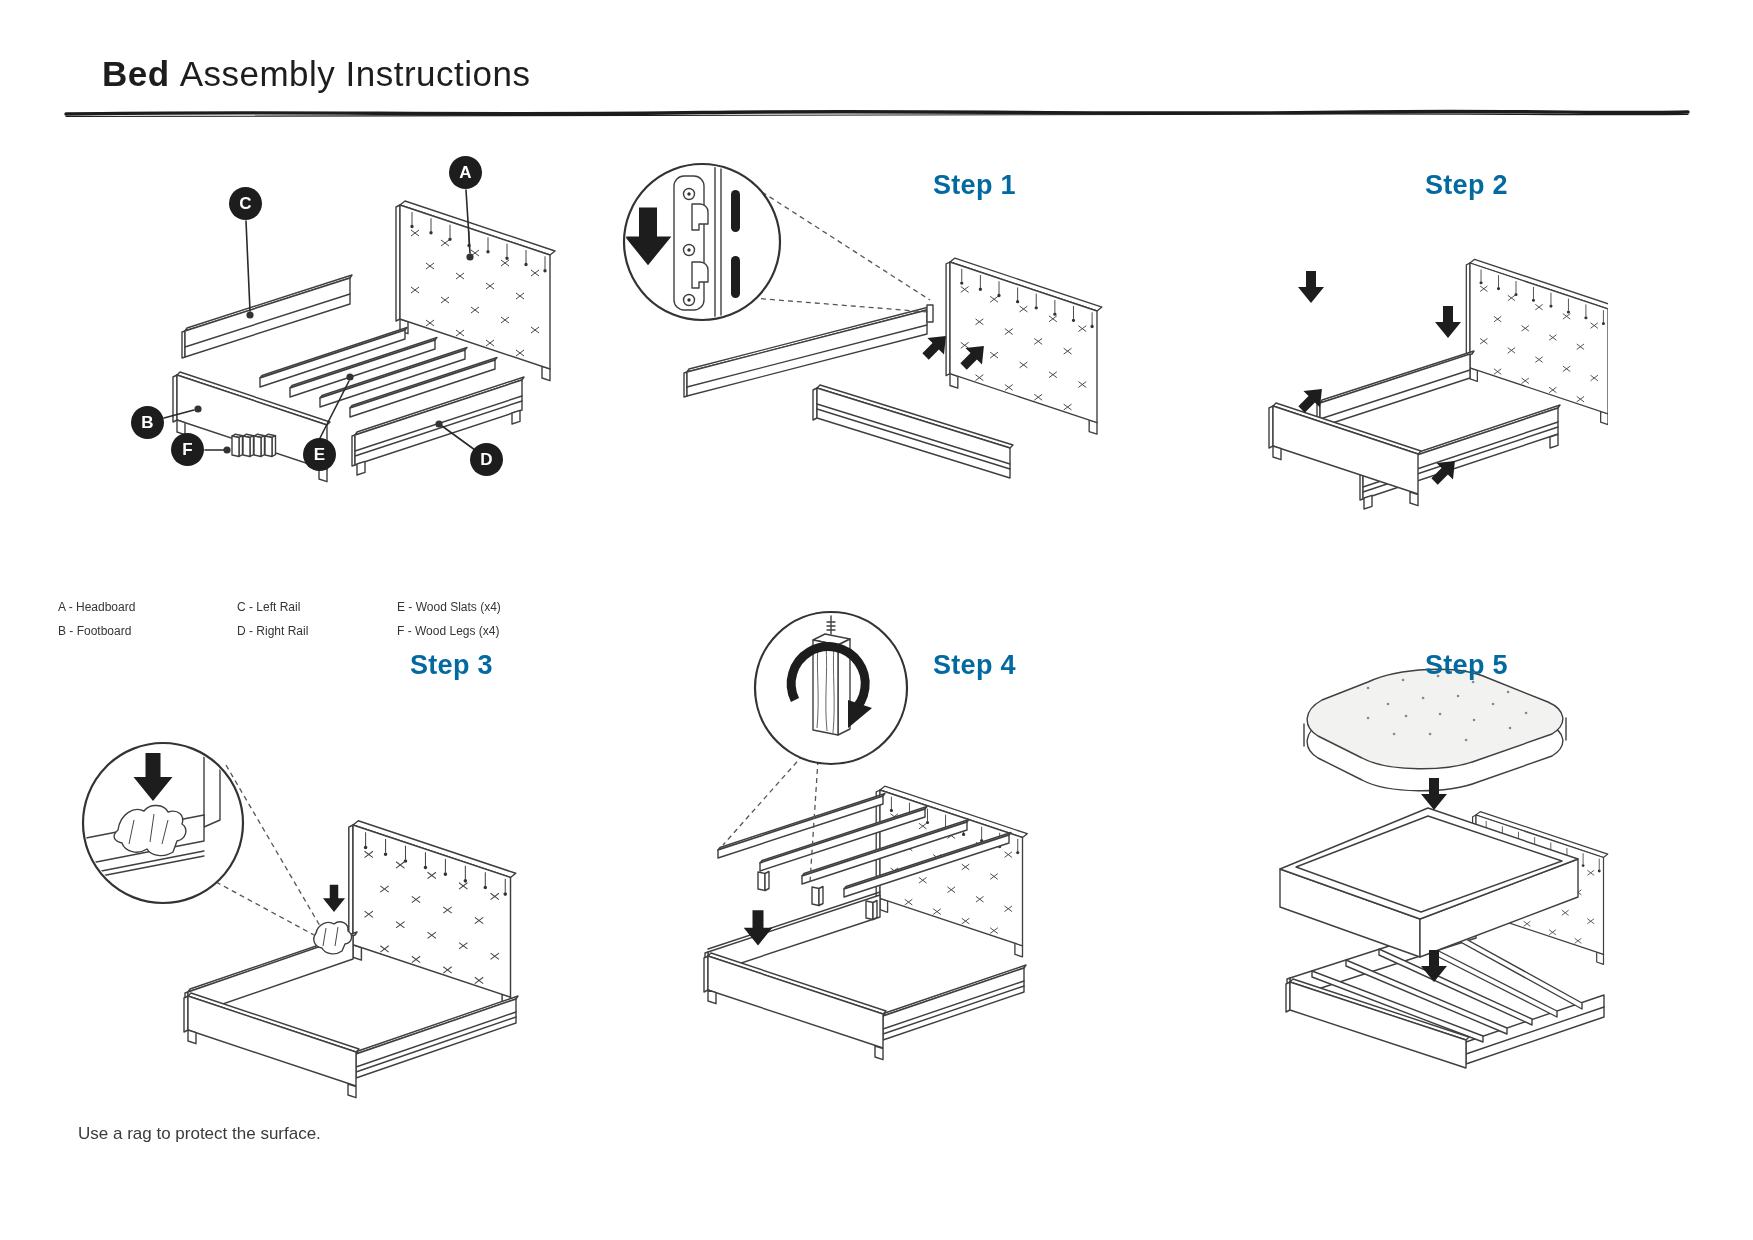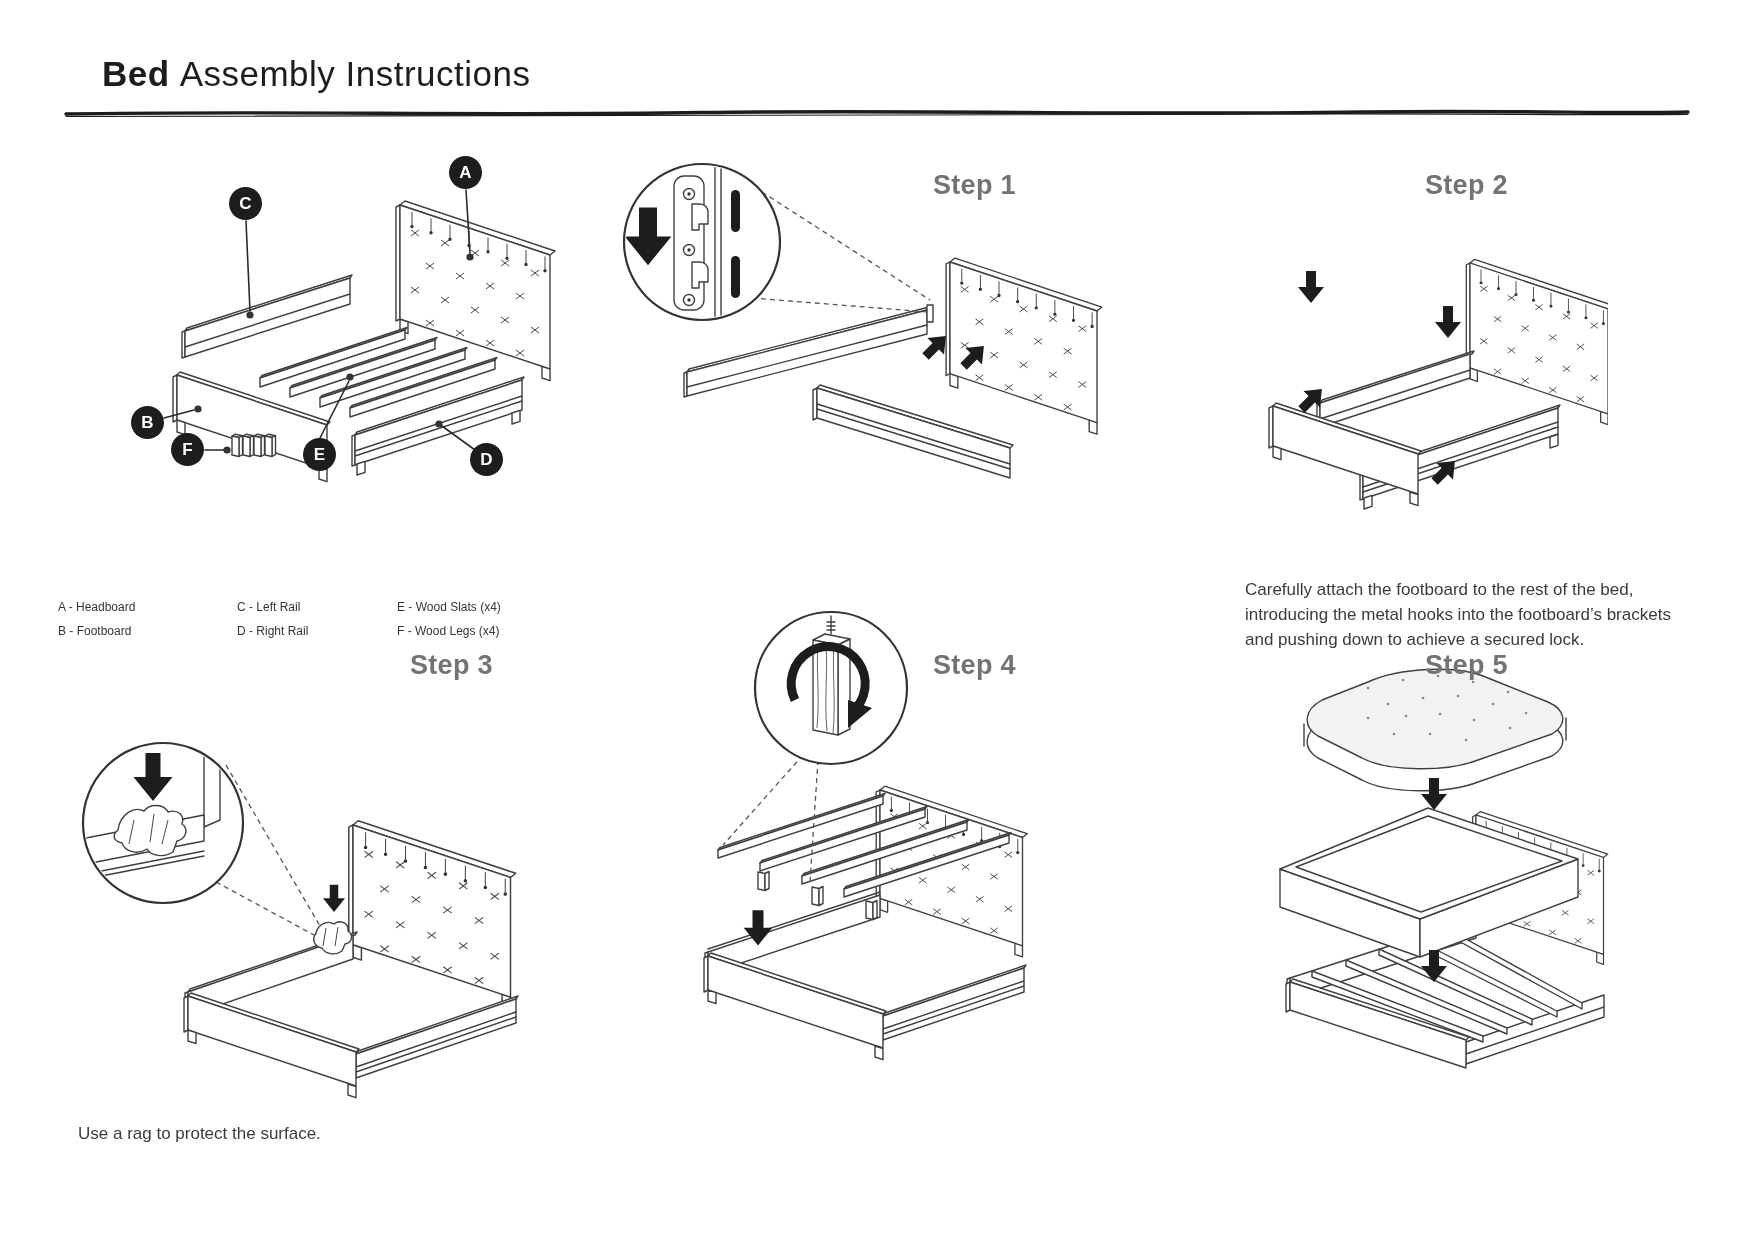--- a/index.html
+++ b/index.html
@@ -1,21 +1,21 @@
 <!DOCTYPE html>
 <html><head>
 <meta charset="utf-8">
 <style>
   html,body{margin:0;padding:0;background:#fff;}
   #page{position:relative;width:1753px;height:1240px;background:#fff;overflow:hidden;
         font-family:"Liberation Sans",sans-serif;}
   .title{position:absolute;left:64px;top:54px;font-size:35px;color:#1d1d1d;margin-left:38px;}
   .title b{font-weight:800;letter-spacing:.5px;}
   .title span{font-weight:400;margin-left:10px;letter-spacing:.5px;}
-  .sh{position:absolute;font-size:27px;font-weight:800;color:#737373;letter-spacing:.3px;}
+  .sh{position:absolute;font-size:27px;font-weight:800;color:#0369a1;letter-spacing:.3px;}
   .tx{position:absolute;font-size:17px;line-height:24px;color:#3b3b3b;}
   .pl{position:absolute;font-size:12px;color:#353535;}
   .badge{position:absolute;width:33px;height:33px;border-radius:50%;background:#1d1d1d;color:#fff;
          font-weight:bold;font-size:17px;display:flex;align-items:center;justify-content:center;}
   svg{position:absolute;}
   svg .ln{fill:#fff;stroke:#3f3f3f;stroke-width:1.4;stroke-linejoin:round;}
   svg .nf{fill:none;stroke:#3f3f3f;stroke-width:1.4;stroke-linejoin:round;stroke-linecap:round;}
   svg .xs{fill:none;stroke:#474747;stroke-width:1;}
   svg .dash{fill:none;stroke:#555;stroke-width:1.3;stroke-dasharray:5 4;}
   svg .blk{fill:#1d1d1d;stroke:none;}
@@ -359,16 +359,15 @@
     <use href="#arr" class="blk" transform="translate(316,196)"></use>
     <use href="#arr" class="blk" transform="translate(316,368)"></use>
   </svg>
 
   <div class="sh" style="left:933px;top:170px">Step 1</div>
   <div class="sh" style="left:1425px;top:170px">Step 2</div>
   <div class="sh" style="left:410px;top:650px">Step 3</div>
   <div class="sh" style="left:933px;top:650px">Step 4</div>
   <div class="sh" style="left:1425px;top:650px">Step 5</div>
 
-  <div class="tx" style="left:1245px;top:577px;width:430px;line-height:25px">Carefully attach the footboard to the rest of the bed, introducing the metal hooks into the footboard’s brackets and pushing down to achieve a secured lock.</div>
   <div class="tx" style="left:78px;top:1122px;width:420px">Use a rag to protect the surface.</div>
 
 </div>
 
 </body></html>

